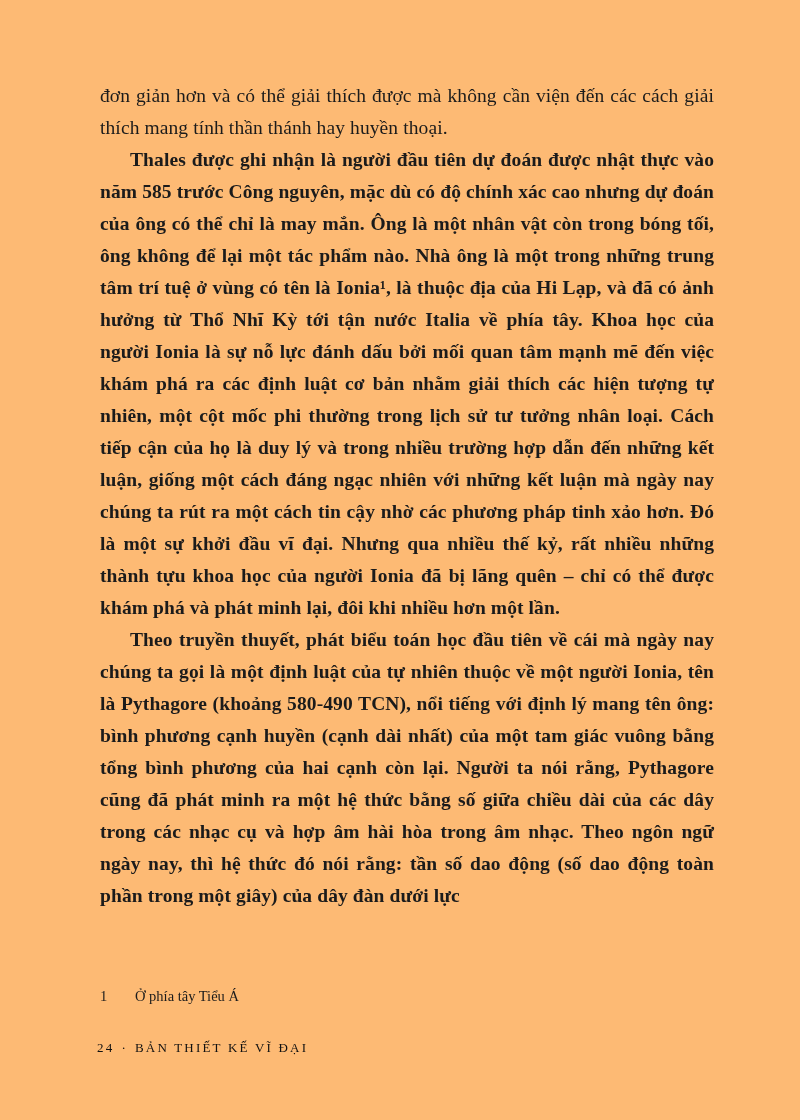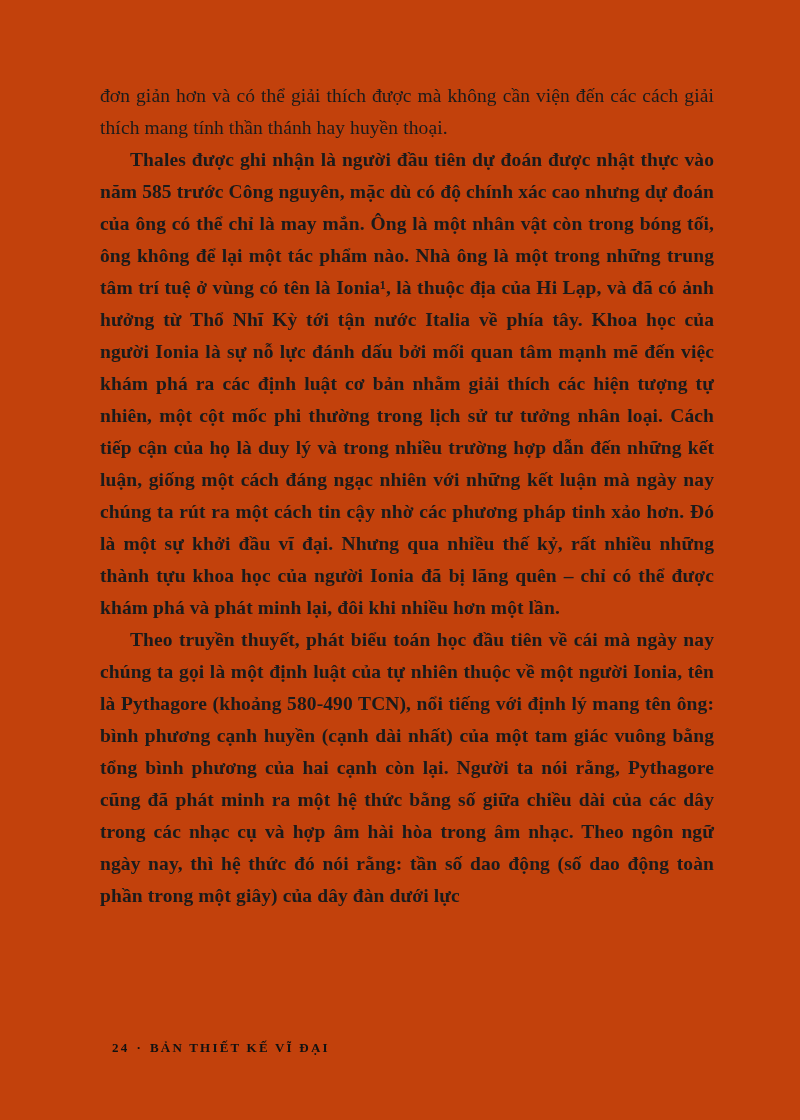--- a/index.html
+++ b/index.html
@@ -8,21 +8,21 @@
   body {
     background: #ffffff;
     color: #1b1b1b;
     font-family: "Liberation Serif", "DejaVu Serif", serif;
     position: relative;
     overflow: hidden;
   }
   .book-page {
     position: absolute;
     inset: 0;
-    background: #c2410c;
+    background: #fdba74;
   }
   .body-text {
     position: absolute;
     top: 80px;
     left: 100px;
     width: 614px;
     font-size: 19.5px;
     line-height: 32px;
     text-align: justify;
     text-justify: inter-word;
@@ -38,39 +38,42 @@
     font-size: 14.5px;
     line-height: 20px;
     color: #1b1b1b;
   }
   .fn-marker {
     display: inline-block;
     width: 35px;
   }
   .page-footer {
     position: absolute;
-    left: 112px;
+    left: 97px;
     top: 1040px;
     font-size: 13px;
-    font-weight: bold;
+    font-weight: normal;
     letter-spacing: 2.2px;
     color: #111111;
     white-space: nowrap;
   }
   .page-footer .sep { margin: 0 7px; }
 </style>
 </head>
 <body>
 
 <div class="book-page">
 
   <main class="body-text">
     <p class="para no-indent">đơn giản hơn và có thể giải thích được mà không cần viện đến các cách giải thích mang tính thần thánh hay huyền thoại.</p>
     <p class="para indent">Thales được ghi nhận là người đầu tiên dự đoán được nhật thực vào năm 585 trước Công nguyên, mặc dù có độ chính xác cao nhưng dự đoán của ông có thể chỉ là may mắn. Ông là một nhân vật còn trong bóng tối, ông không để lại một tác phẩm nào. Nhà ông là một trong những trung tâm trí tuệ ở vùng có tên là Ionia¹, là thuộc địa của Hi Lạp, và đã có ảnh hưởng từ Thổ Nhĩ Kỳ tới tận nước Italia về phía tây. Khoa học của người Ionia là sự nỗ lực đánh dấu bởi mối quan tâm mạnh mẽ đến việc khám phá ra các định luật cơ bản nhằm giải thích các hiện tượng tự nhiên, một cột mốc phi thường trong lịch sử tư tưởng nhân loại. Cách tiếp cận của họ là duy lý và trong nhiều trường hợp dẫn đến những kết luận, giống một cách đáng ngạc nhiên với những kết luận mà ngày nay chúng ta rút ra một cách tin cậy nhờ các phương pháp tinh xảo hơn. Đó là một sự khởi đầu vĩ đại. Nhưng qua nhiều thế kỷ, rất nhiều những thành tựu khoa học của người Ionia đã bị lãng quên – chỉ có thể được khám phá và phát minh lại, đôi khi nhiều hơn một lần.</p>
     <p class="para indent">Theo truyền thuyết, phát biểu toán học đầu tiên về cái mà ngày nay chúng ta gọi là một định luật của tự nhiên thuộc về một người Ionia, tên là Pythagore (khoảng 580-490 TCN), nổi tiếng với định lý mang tên ông: bình phương cạnh huyền (cạnh dài nhất) của một tam giác vuông bằng tổng bình phương của hai cạnh còn lại. Người ta nói rằng, Pythagore cũng đã phát minh ra một hệ thức bằng số giữa chiều dài của các dây trong các nhạc cụ và hợp âm hài hòa trong âm nhạc. Theo ngôn ngữ ngày nay, thì hệ thức đó nói rằng: tần số dao động (số dao động toàn phần trong một giây) của dây đàn dưới lực</p>
   </main>
 
+  <div class="footnote">
+    <span class="fn-marker">1</span><span class="fn-text">Ở phía tây Tiểu Á</span>
+  </div>
 
   <footer class="page-footer">
     <span>24</span><span class="sep">·</span><span class="book-title">BẢN THIẾT KẾ VĨ ĐẠI</span>
   </footer>
 
 </div>
 
 </body></html>

